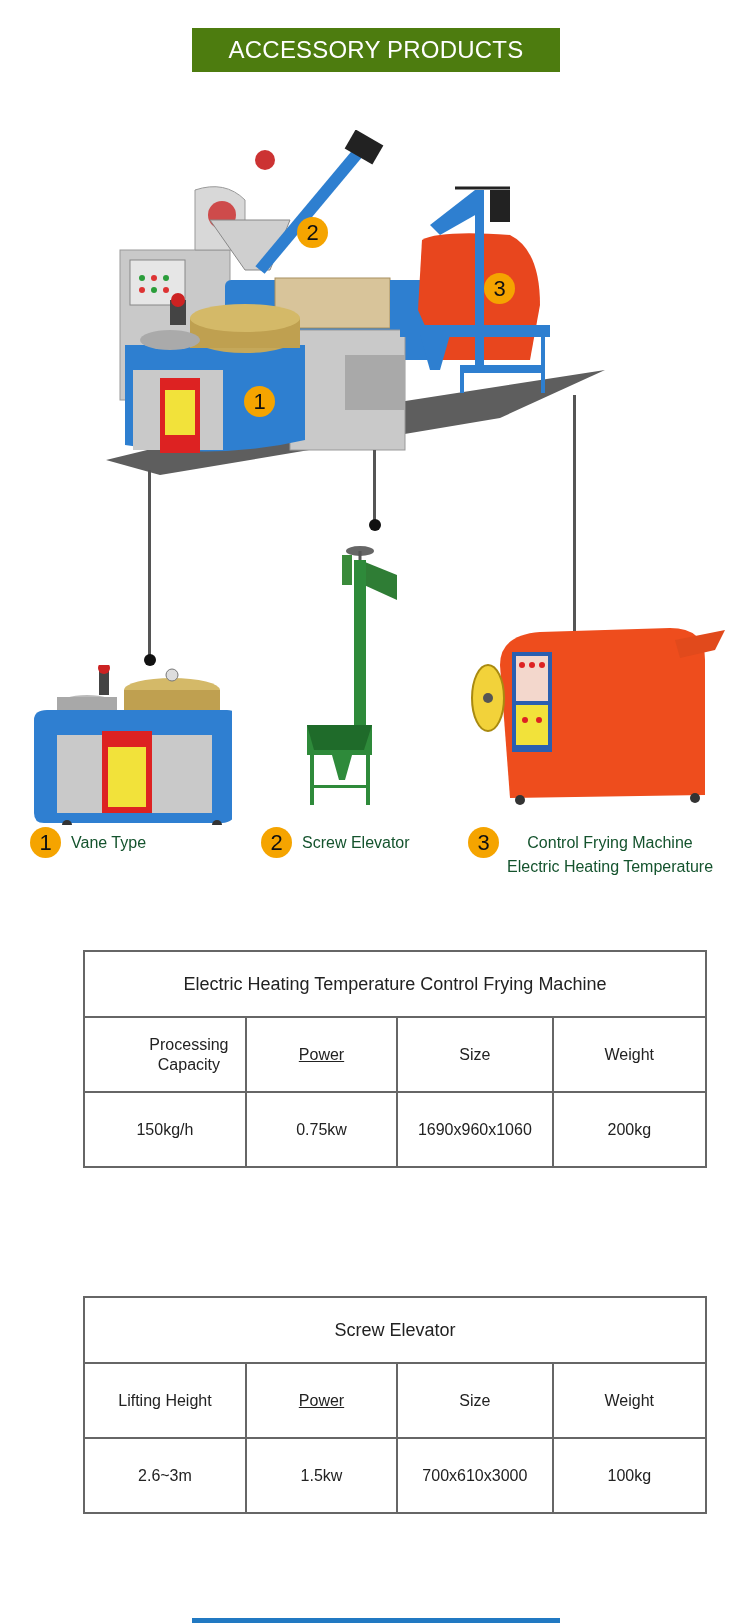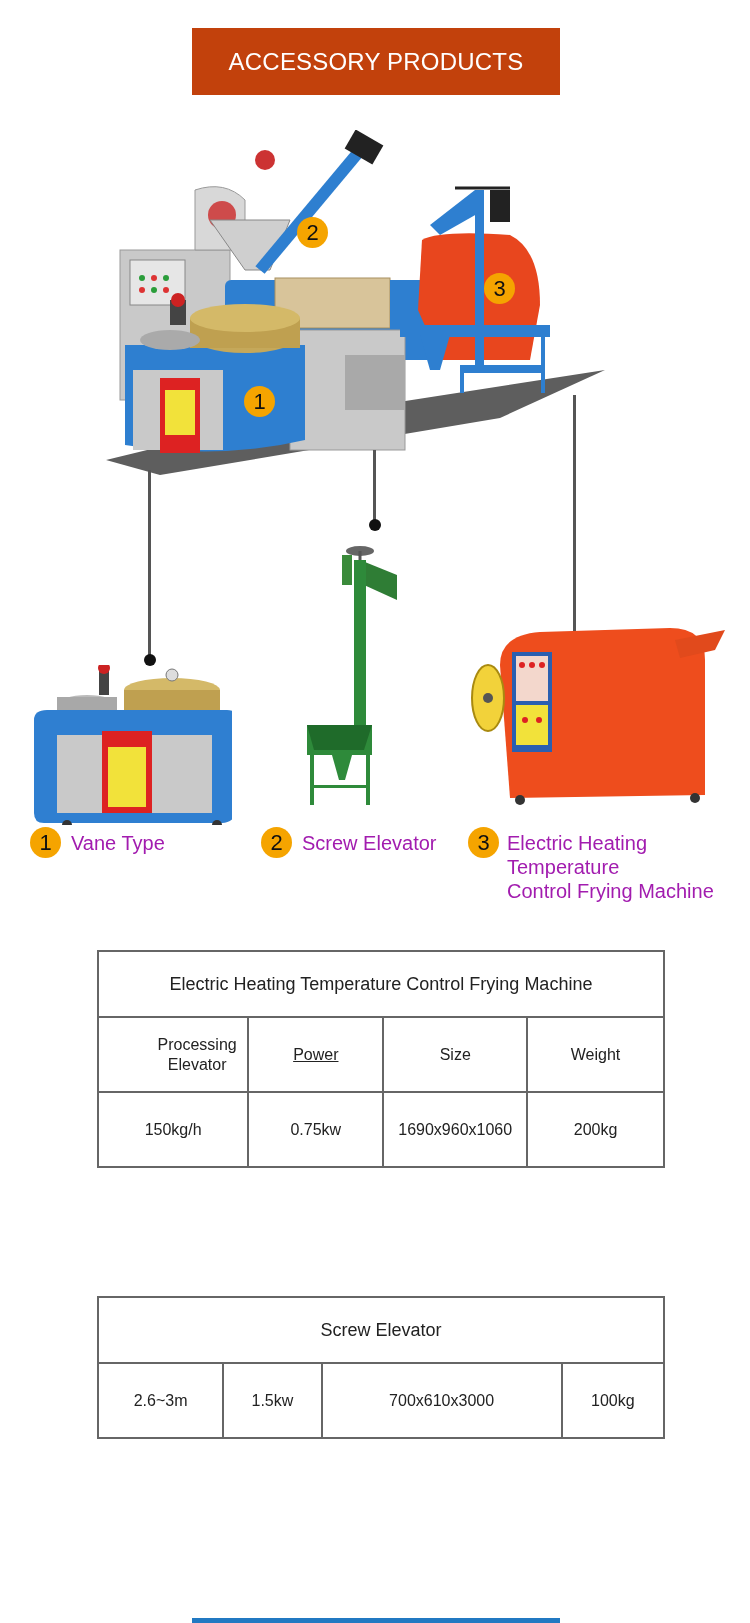--- a/index.html
+++ b/index.html
@@ -1,21 +1,21 @@
 <!DOCTYPE html>
 <html><head>
 <meta charset="utf-8">
 <style>
   * { box-sizing: border-box; margin: 0; padding: 0; }
   html, body { width: 750px; height: 1623px; background: #ffffff; overflow: hidden; }
   body { position: relative; font-family: "Liberation Sans", sans-serif; color: #222; }
 
   .banner {
-    position: absolute; left: 192px; top: 28px; width: 368px; height: 67px;
-    background: #c2410c; color: #fff; font-size: 24px; letter-spacing: 0.2px;
+    position: absolute; left: 192px; top: 28px; width: 368px; height: 44px;
+    background: #4d7c0f; color: #fff; font-size: 24px; letter-spacing: 0.2px;
     display: flex; align-items: center; justify-content: center;
   }
   .banner-bottom {
     position: absolute; left: 192px; top: 1618px; width: 368px; height: 10px;
     background: #2179c2;
   }
 
   .hero { position: absolute; left: 100px; top: 130px; width: 540px; height: 370px; }
 
   .connector { position: absolute; width: 3px; background: #555; }
@@ -24,24 +24,24 @@
   .badge {
     position: absolute; width: 31px; height: 31px; border-radius: 50%;
     background: #f5a400; color: #111; font-size: 22px;
     display: flex; align-items: center; justify-content: center;
   }
 
   .product { position: absolute; }
 
   .legend-item { position: absolute; display: flex; align-items: flex-start; }
   .legend-item .badge { position: static; flex-shrink: 0; }
-  .legend-label { font-size: 20px; color: #a21caf; margin-left: 10px; line-height: 24px; padding-top: 4px; }
+  .legend-label { font-size: 16px; color: #14532d; margin-left: 10px; line-height: 24px; padding-top: 4px; text-align: center; }
 
   table.spec {
-    position: absolute; left: 97px; width: 568px; border-collapse: collapse;
+    position: absolute; left: 83px; width: 624px; border-collapse: collapse;
     font-size: 16px; color: #222;
   }
   table.spec td, table.spec th {
     border: 2px solid #666; text-align: center; vertical-align: middle; font-weight: normal;
   }
   table.spec th.title { height: 66px; font-size: 18px; }
   table.spec td { height: 75px; }
   .col1 { width: 152px; }
   .col2 { width: 142px; text-decoration: underline; }
   .col3 { width: 146px; margin-left: 20px; }
@@ -190,54 +190,60 @@
   <div class="badge">
       <span>2</span>
     </div>
   <div class="legend-label">Screw Elevator</div>
 </div>
 <div class="legend-item" style="left:468px; top:827px;">
   <div class="badge">
       <span>3</span>
     </div>
   <div class="legend-label" style="margin-left:8px;">
+    <div>Control Frying Machine</div>
     <div>Electric Heating Temperature</div>
-    <div>Control Frying Machine</div>
   </div>
 </div>
 
 <table class="spec" style="top:950px;">
   <tbody>
       <tr>
     <th class="title" colspan="4">Electric Heating Temperature Control Frying Machine</th>
   </tr>
   <tr>
     <td class="col1 cap-head">
       <div>Processing</div>
-      <div>Elevator</div>
+      <div>Capacity</div>
     </td>
     <td class="col2">Power</td>
     <td class="col3">Size</td>
     <td class="col4">Weight</td>
   </tr>
   <tr>
     <td style="height:68px;">150kg/h</td>
     <td>0.75kw</td>
     <td>1690x960x1060</td>
     <td>200kg</td>
   </tr>
 </tbody>
   </table>
 
 <table class="spec" style="top:1296px;">
   <tbody>
       <tr>
     <th class="title" colspan="4">Screw Elevator</th>
   </tr>
   <tr>
+    <td class="col1">Lifting Height</td>
+    <td class="col2">Power</td>
+    <td class="col3">Size</td>
+    <td class="col4">Weight</td>
+  </tr>
+  <tr>
     <td style="height:68px;margin-top:33px;">2.6~3m</td>
     <td>1.5kw</td>
     <td>700x610x3000</td>
     <td>100kg</td>
   </tr>
 </tbody>
   </table>
 
 <div class="banner-bottom"></div>
 

